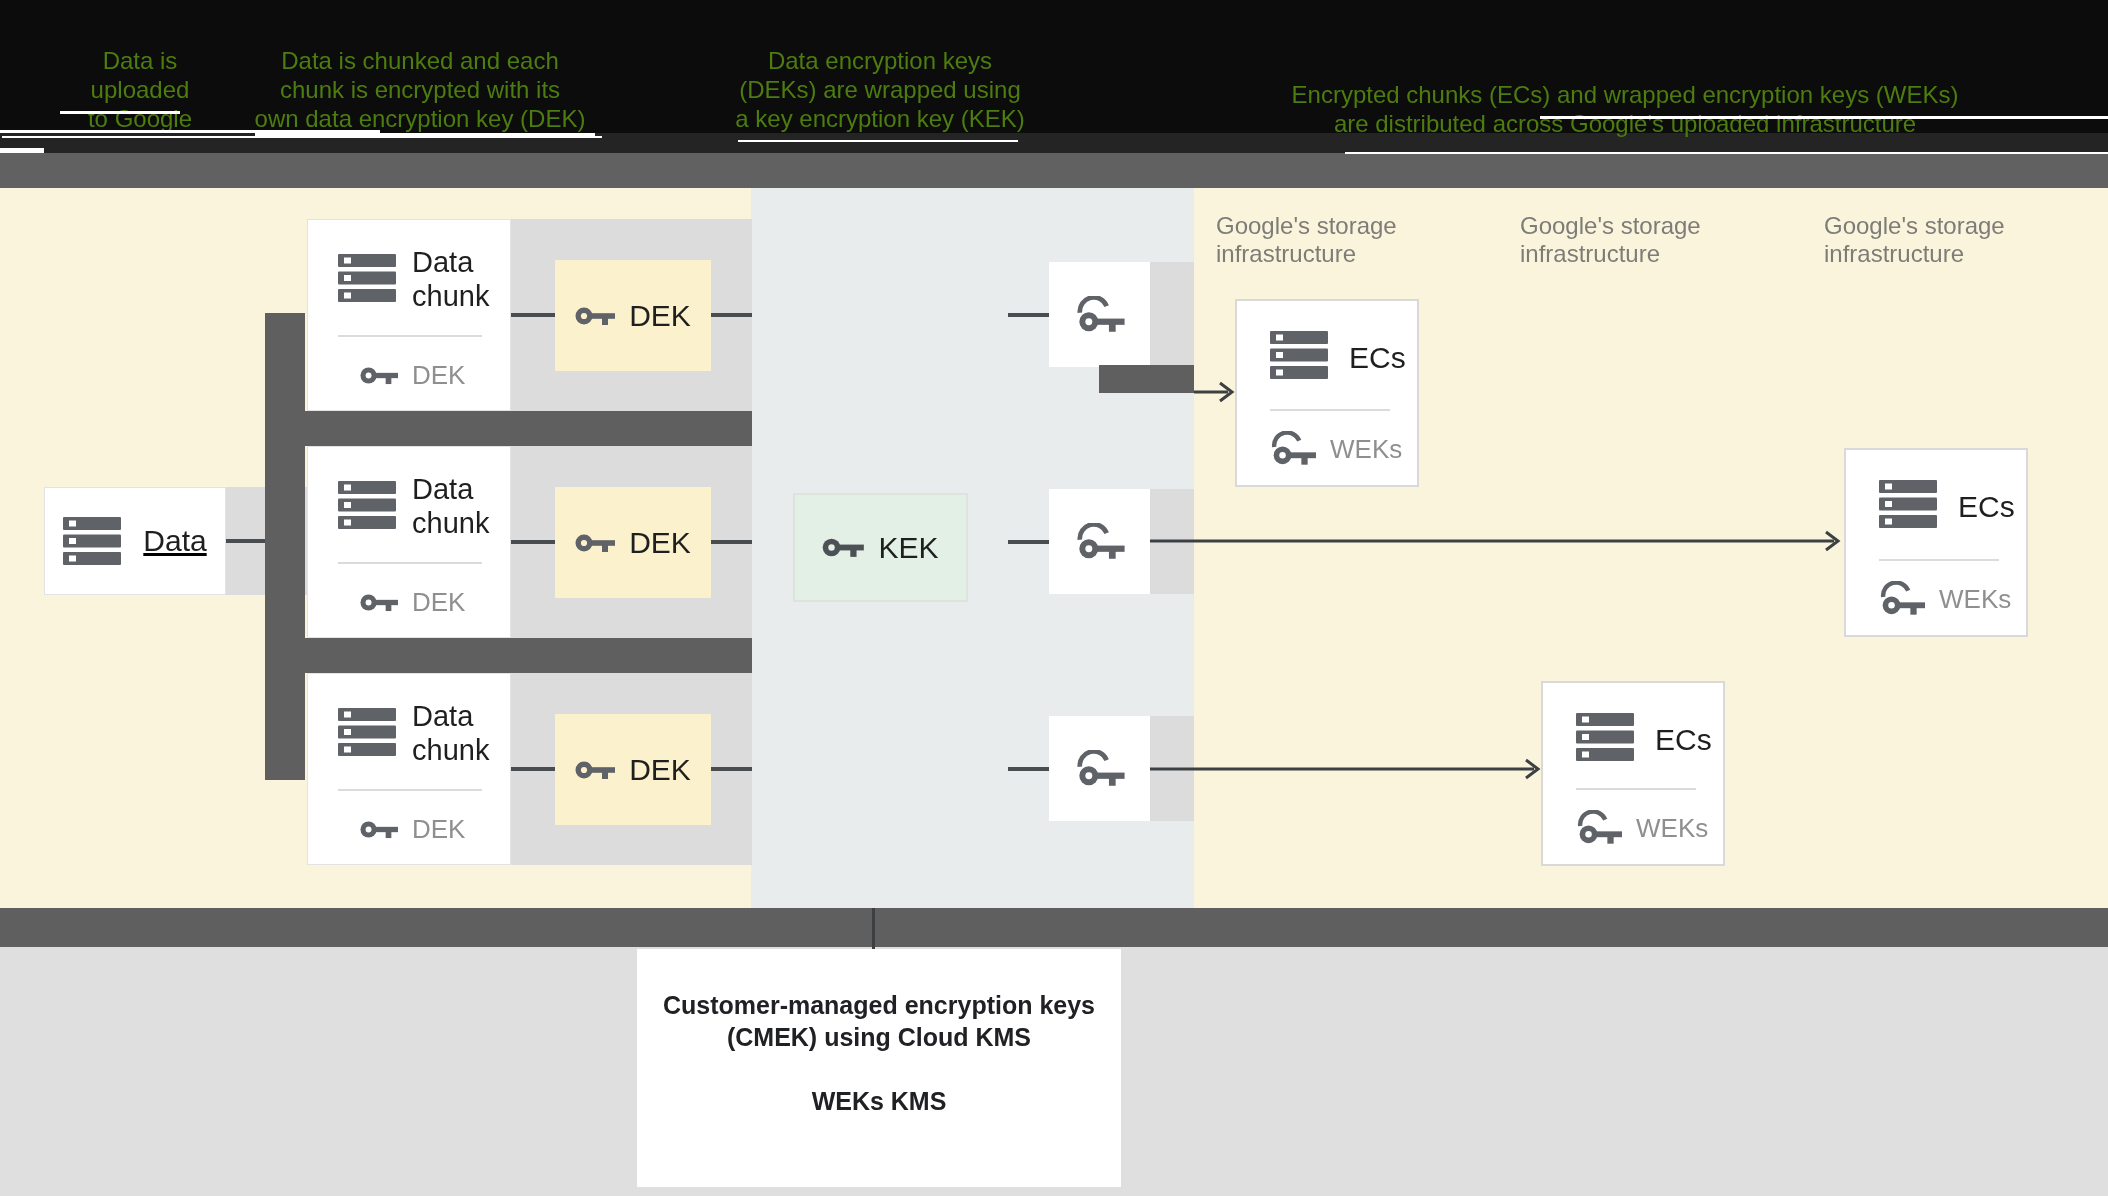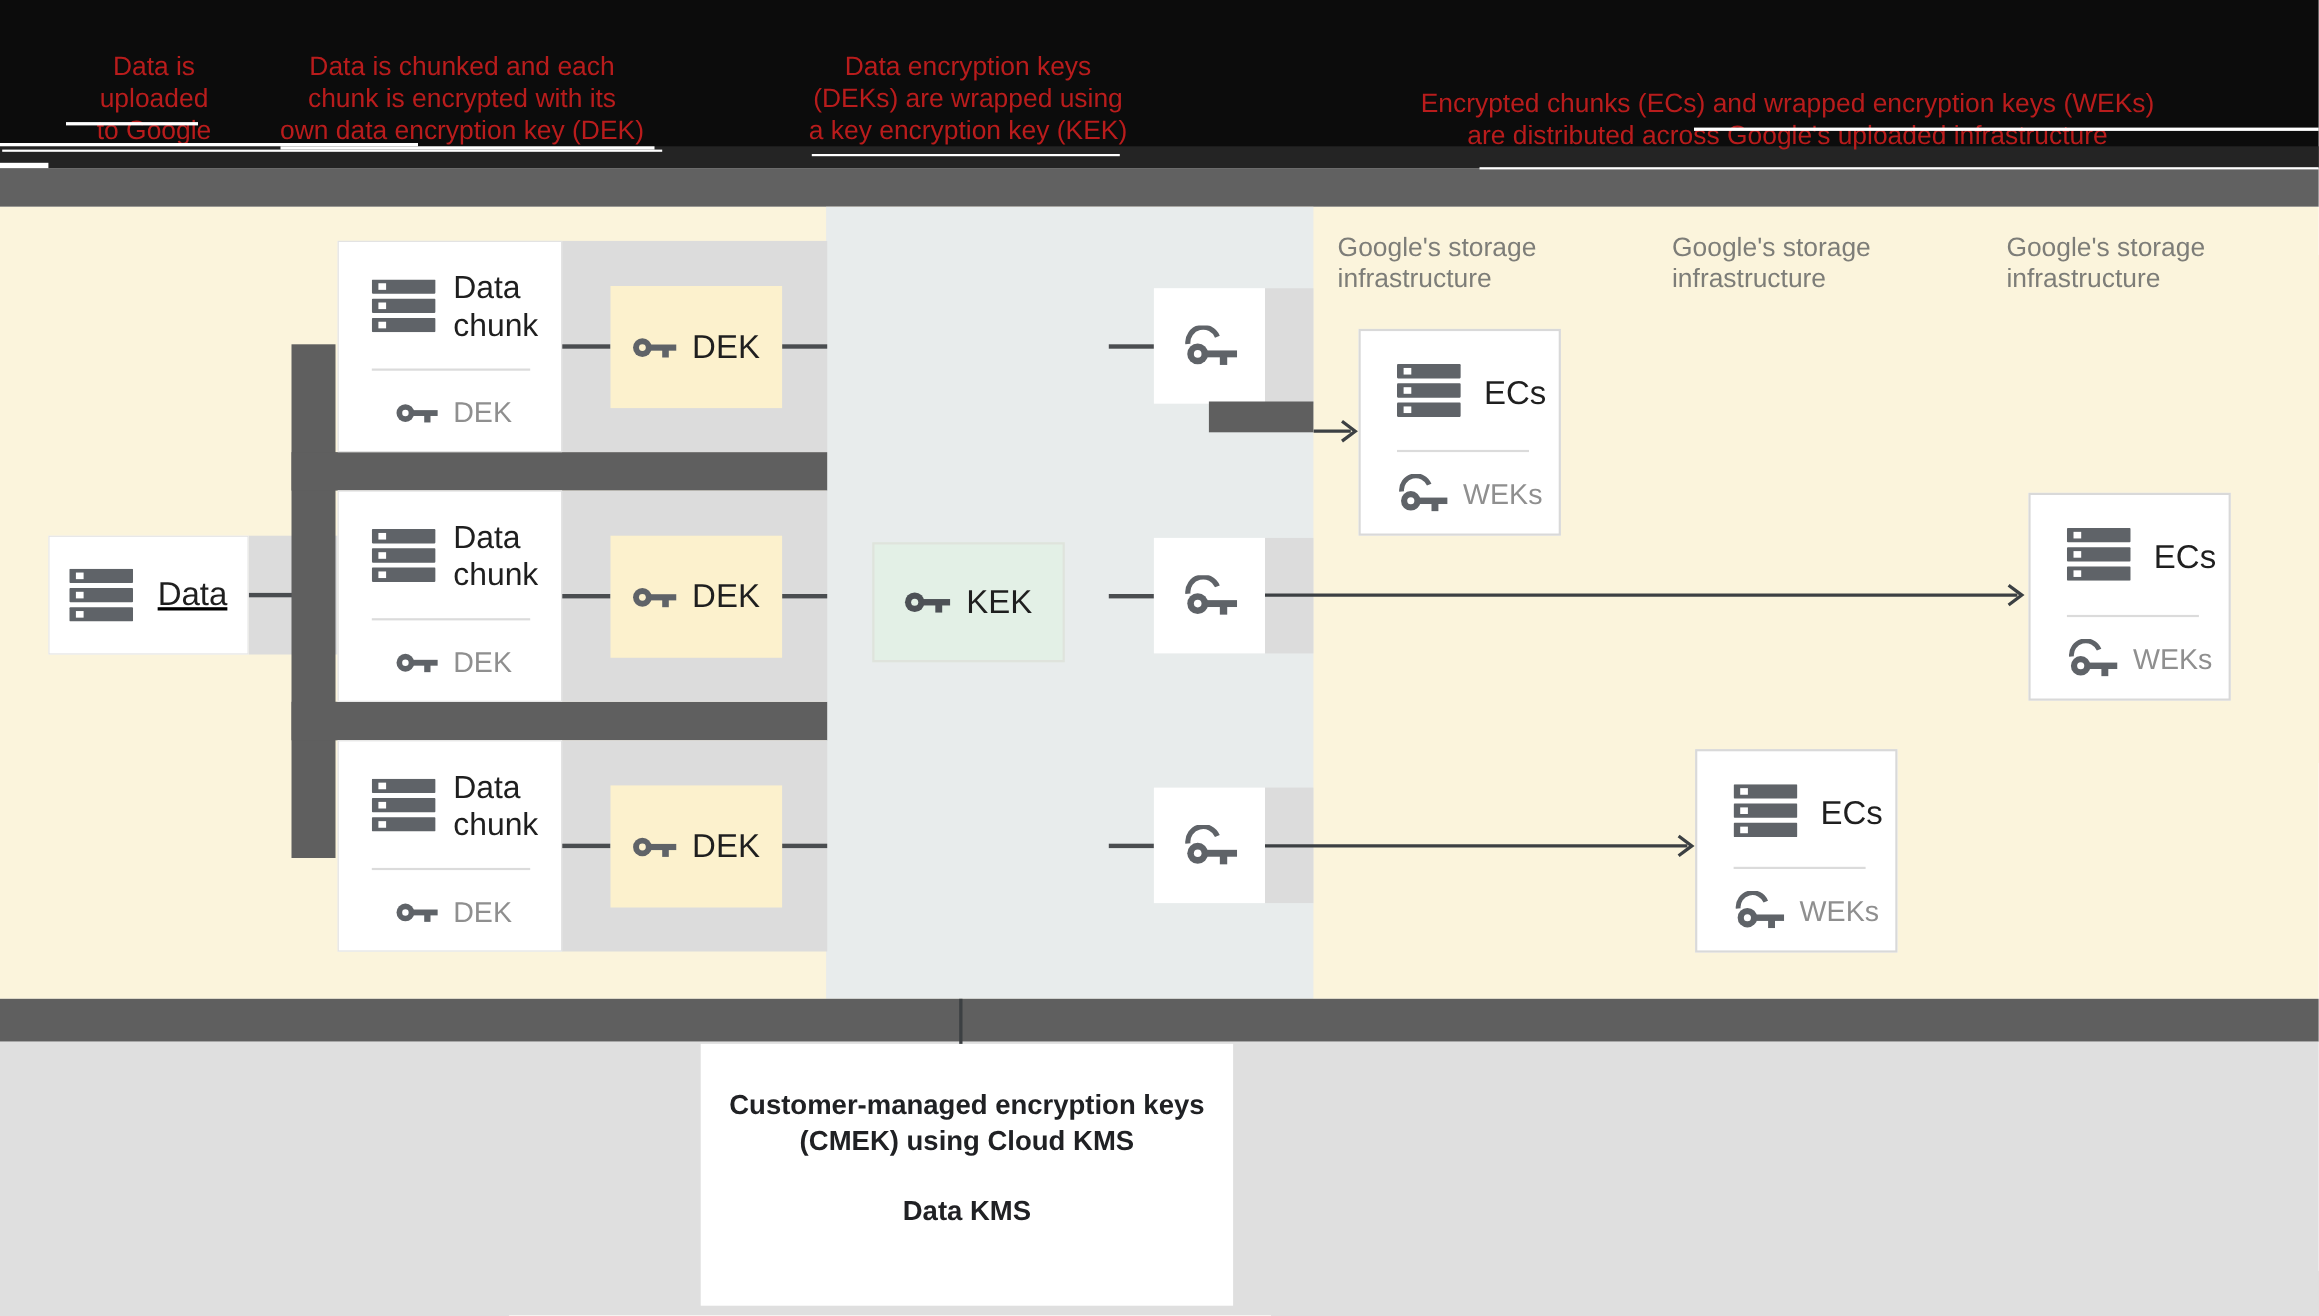--- a/index.html
+++ b/index.html
@@ -9,21 +9,21 @@
   
   .hdr{left:0;top:0;width:2108px;height:153px;background:#0c0c0c;}
   .hdr-strip{left:0;top:133px;width:2108px;height:20px;background:#242424;}
   .hdr-notch{left:0;top:148px;width:44px;height:5px;background:#fff;}
   .grayband-top{left:0;top:153px;width:2108px;height:35px;background:#616161;}
   .diagram{left:0;top:188px;width:2108px;height:720px;background:#fbf4dc;}
   .centercol{left:751px;top:188px;width:443px;height:720px;background:#e8ecec;}
   .grayband-bot{left:0;top:908px;width:2108px;height:39px;background:#5f5f5f;}
   .footer{left:0;top:947px;width:2108px;height:249px;background:#dfdfdf;}
   
-  .hcol{color:#b91c1c;font-size:24px;line-height:29px;text-align:center;}
+  .hcol{color:#4d7c0f;font-size:24px;line-height:29px;text-align:center;}
   .wline{background:#fff;}
   
   .whitebox{background:#fff;border:1px solid #e3e3e3;box-sizing:border-box;text-decoration:underline;}
   .rowbg{background:#dcdcdc;}
   .darkbar{background:#5f5f5f;}
   .linkline{background:#4a4d50;height:4px;}
   .dekbox{background:#fcf1cd;display:flex;align-items:center;justify-content:center;gap:14px;}
   .kekbox{background:#e3f0e6;border:2px solid #dfe3dc;box-sizing:border-box;
           display:flex;align-items:center;justify-content:center;gap:14px;}
   .keywhite{background:#fff;display:flex;align-items:center;justify-content:center;}
@@ -418,16 +418,16 @@
           <span class="sublabel">WEKs</span>
     </div>
   </div>
     </div>
 
   <div class="abs capline" style="left:872px;top:908px;width:3px;height:42px;"></div>
   <div class="abs caption" style="left:637px;top:949px;width:484px;height:238px;">
     <div class="cap-b">Customer-managed encryption keys</div>
     <div class="cap-b">(CMEK) using Cloud KMS</div>
     <div class="cap-gap"></div>
-    <div class="cap-b">Data KMS</div>
+    <div class="cap-b">WEKs KMS</div>
   </div>
 
 </div>
 
 </body></html>

